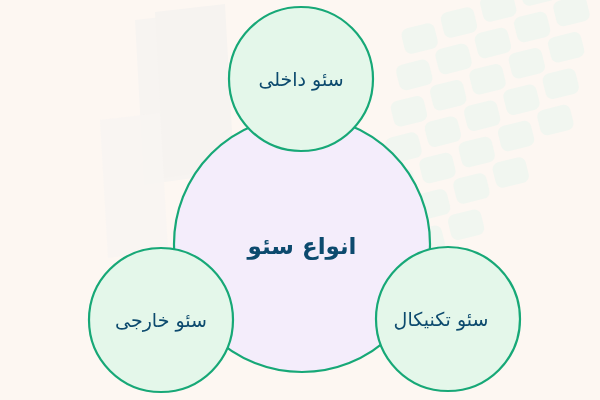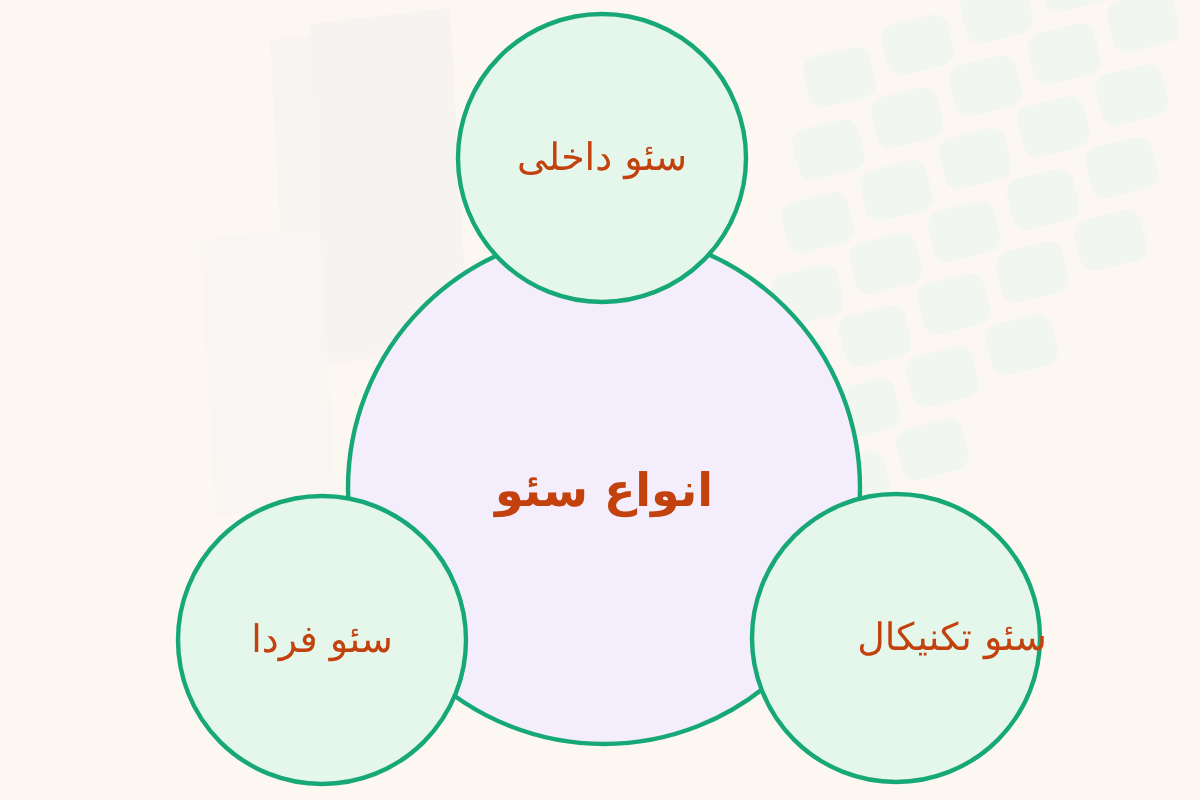--- a/index.html
+++ b/index.html
@@ -38,21 +38,21 @@
     top: 0;
     width: 600px;
     height: 400px;
   }
 
   
   .node-label {
     position: absolute;
     text-align: right;
     white-space: nowrap;
-    color: #c2410c;
+    color: #0c4a6e;
     transform: translate(-50%, -50%);
     direction: rtl;
     unicode-bidi: isolate;
     pointer-events: none;
   }
   .label-center {
     font-size: 23px;
     font-weight: bold;
     letter-spacing: 0.2px;
   }
@@ -131,17 +131,17 @@
 
     <circle cx="301" cy="79" r="72" fill="#e4f7ea" stroke="#17a877" stroke-width="2.2"></circle>
     <circle cx="161" cy="320" r="72" fill="#e4f7ea" stroke="#17a877" stroke-width="2.2"></circle>
     <circle cx="448" cy="319" r="72" fill="#e4f7ea" stroke="#17a877" stroke-width="2.2"></circle>
   </svg>
 
   <div class="node-label label-center" style="left:302px; top:246px;">انواع سئو</div>
 
   <div class="node-label label-leaf" style="left:301px; top:79px;">سئو داخلی</div>
 
-  <div class="node-label label-leaf" style="left:161px; top:320px;">سئو فردا</div>
+  <div class="node-label label-leaf" style="left:161px; top:320px;">سئو خارجی</div>
 
-  <div class="node-label label-leaf" style="left:476px; top:319px;">سئو تکنیکال</div>
+  <div class="node-label label-leaf" style="left:441px; top:319px;">سئو تکنیکال</div>
 
 </div>
 
 </body></html>

